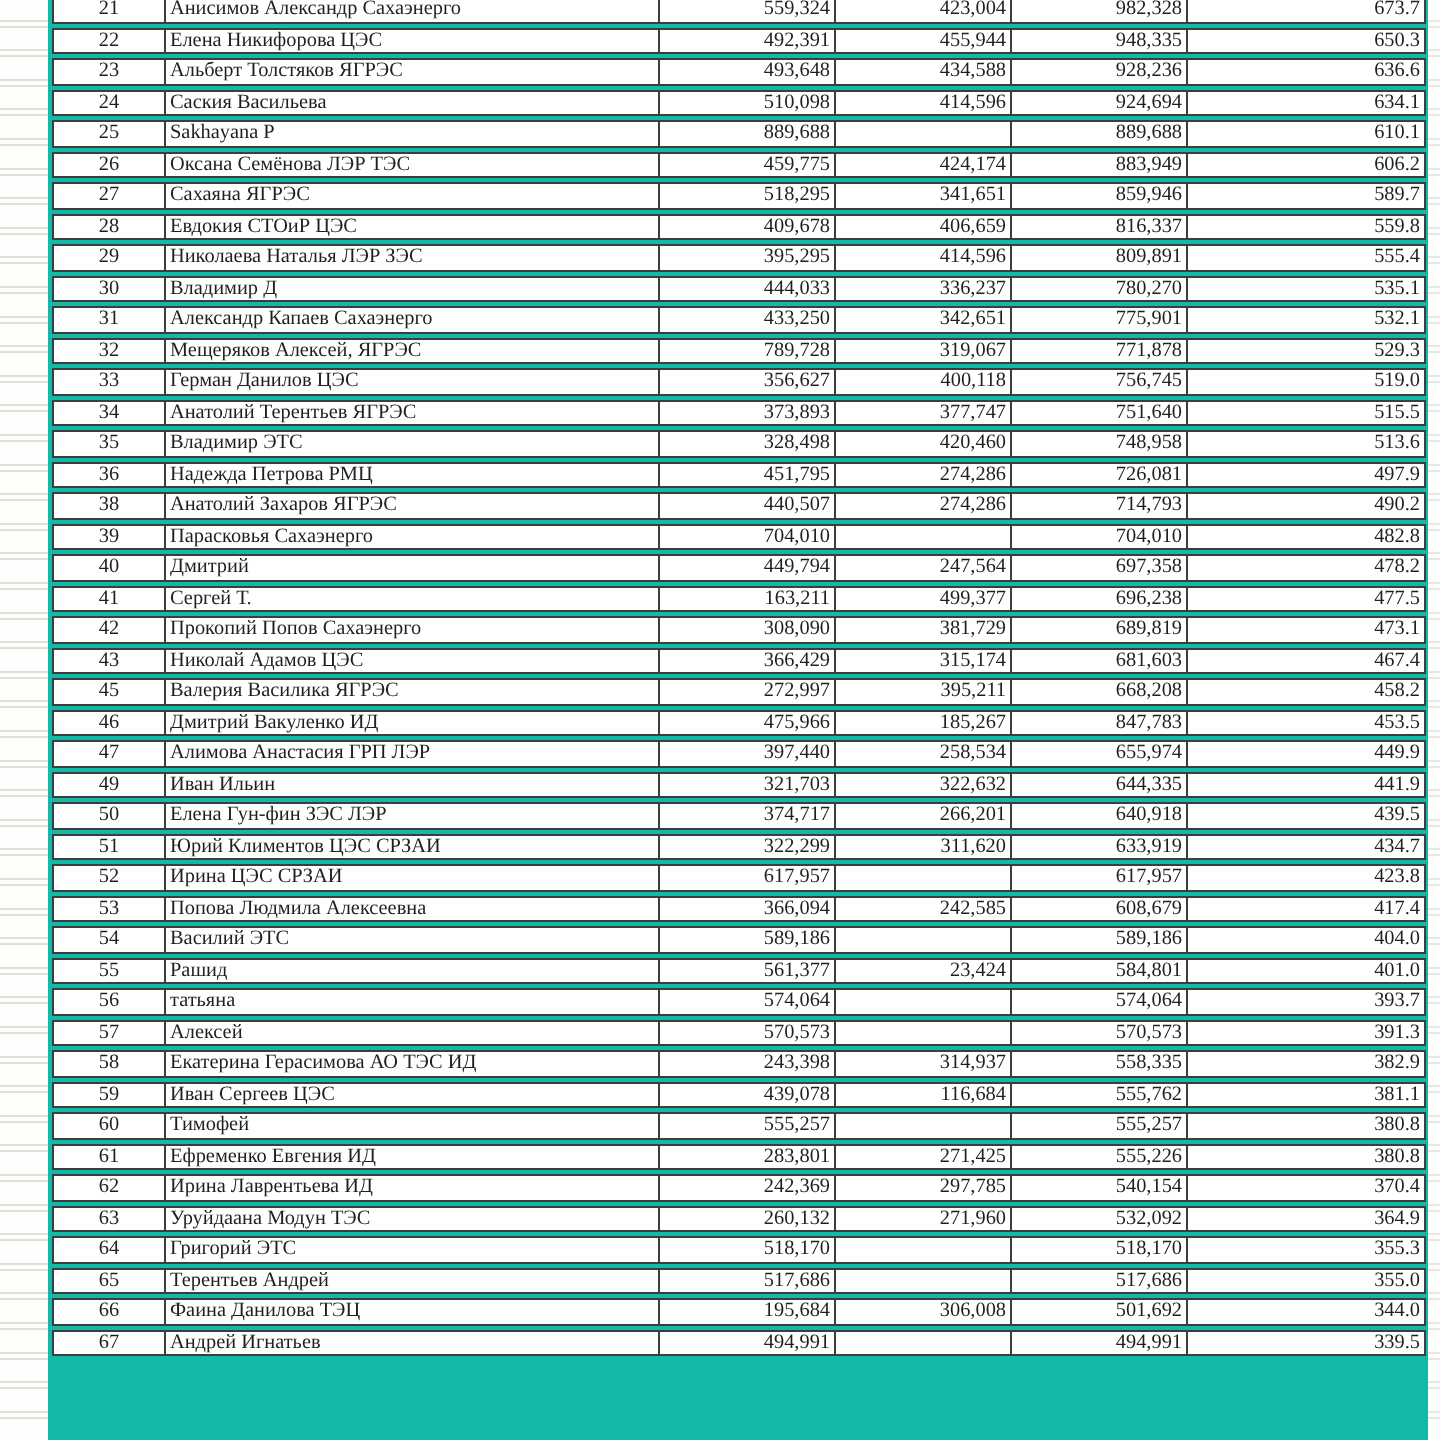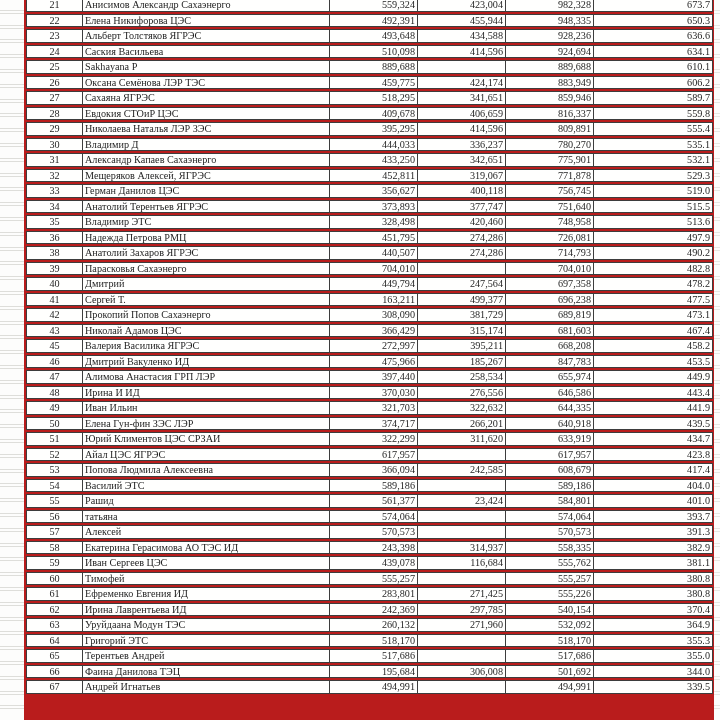--- a/index.html
+++ b/index.html
@@ -6,21 +6,21 @@
     margin: 0; padding: 0;
     width: 720px; height: 720px;
     overflow: hidden;
     background: #fbfbf9;
     font-family: "Liberation Serif", "DejaVu Serif", serif;
   }
   .page {
     position: relative;
     width: 720px; height: 720px;
     overflow: hidden;
-    background: #b91c1c;
+    background: #14b8a6;
   }
   
   .edge-artifact {
     position: absolute; top: 0; height: 720px;
     background-color: #fdfdfc;
     background-image: repeating-linear-gradient(
       to bottom,
       transparent 0px, transparent 9.8px,
       #dededa 9.8px, #dededa 10.8px,
       transparent 10.8px, transparent 12.8px,
@@ -168,21 +168,21 @@
             <td class="c-rank">31</td>
             <td class="c-name">Александр Капаев Сахаэнерго</td>
             <td class="c-num">433,250</td>
             <td class="c-num">342,651</td>
             <td class="c-num">775,901</td>
             <td class="c-score">532.1</td>
           </tr>
           <tr>
             <td class="c-rank">32</td>
             <td class="c-name">Мещеряков Алексей, ЯГРЭС</td>
-            <td class="c-num">452,811</td>
+            <td class="c-num">789,728</td>
             <td class="c-num">319,067</td>
             <td class="c-num">771,878</td>
             <td class="c-score">529.3</td>
           </tr>
           <tr>
             <td class="c-rank">33</td>
             <td class="c-name">Герман Данилов ЦЭС</td>
             <td class="c-num">356,627</td>
             <td class="c-num">400,118</td>
             <td class="c-num">756,745</td>
@@ -278,28 +278,20 @@
           </tr>
           <tr>
             <td class="c-rank">47</td>
             <td class="c-name">Алимова Анастасия ГРП ЛЭР</td>
             <td class="c-num">397,440</td>
             <td class="c-num">258,534</td>
             <td class="c-num">655,974</td>
             <td class="c-score">449.9</td>
           </tr>
           <tr>
-            <td class="c-rank">48</td>
-            <td class="c-name">Ирина И ИД</td>
-            <td class="c-num">370,030</td>
-            <td class="c-num">276,556</td>
-            <td class="c-num">646,586</td>
-            <td class="c-score">443.4</td>
-          </tr>
-          <tr>
             <td class="c-rank">49</td>
             <td class="c-name">Иван Ильин</td>
             <td class="c-num">321,703</td>
             <td class="c-num">322,632</td>
             <td class="c-num">644,335</td>
             <td class="c-score">441.9</td>
           </tr>
           <tr>
             <td class="c-rank">50</td>
             <td class="c-name">Елена Гун-фин ЗЭС ЛЭР</td>
@@ -311,21 +303,21 @@
           <tr>
             <td class="c-rank">51</td>
             <td class="c-name">Юрий Климентов ЦЭС СРЗАИ</td>
             <td class="c-num">322,299</td>
             <td class="c-num">311,620</td>
             <td class="c-num">633,919</td>
             <td class="c-score">434.7</td>
           </tr>
           <tr>
             <td class="c-rank">52</td>
-            <td class="c-name">Айал ЦЭС ЯГРЭС</td>
+            <td class="c-name">Ирина ЦЭС СРЗАИ</td>
             <td class="c-num">617,957</td>
             <td class="c-num"></td>
             <td class="c-num">617,957</td>
             <td class="c-score">423.8</td>
           </tr>
           <tr>
             <td class="c-rank">53</td>
             <td class="c-name">Попова Людмила Алексеевна</td>
             <td class="c-num">366,094</td>
             <td class="c-num">242,585</td>

